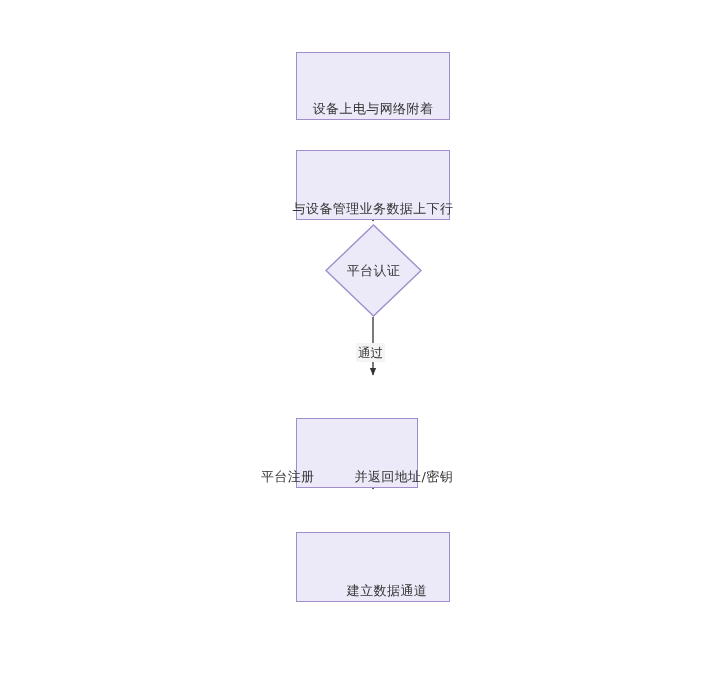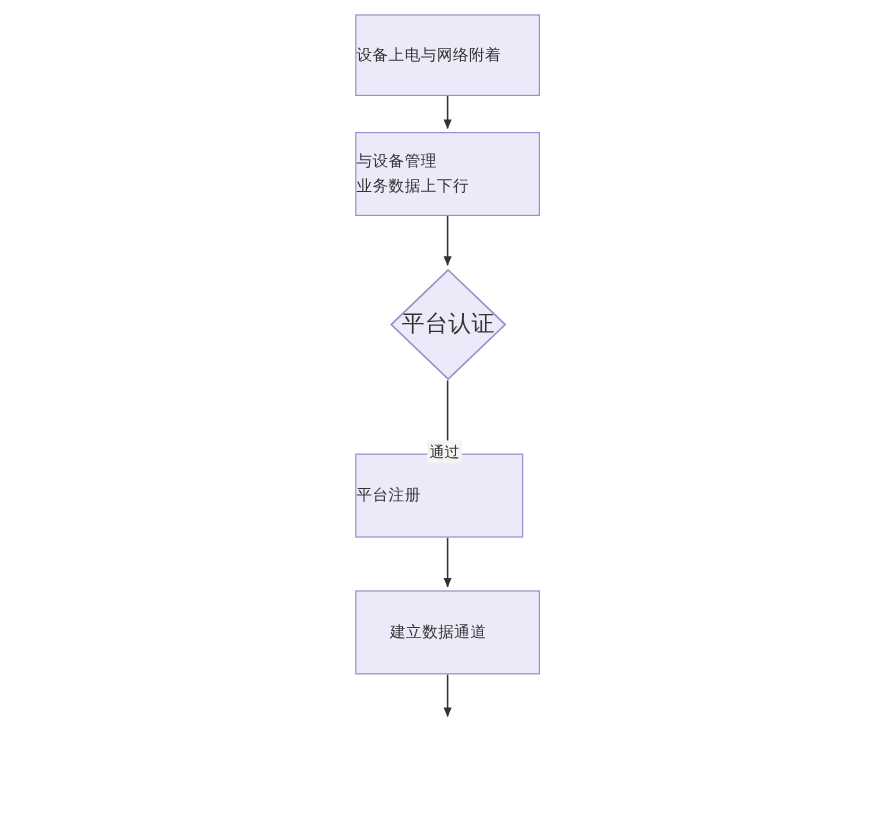--- a/index.html
+++ b/index.html
@@ -24,50 +24,50 @@
     left: 0;
     width: 726px;
     height: 700px;
   }
   .node {
     position: absolute;
     box-sizing: border-box;
     background: #ece9f9;
     border: 1.4px solid #9f8ecb;
     display: flex;
-    flex-direction: column;
-    align-items: flex-start;
+    align-items: flex-end;
     justify-content: center;
     color: #333333;
     font-size: 13px;
     line-height: 21px;
     letter-spacing: 0.4px;
     white-space: nowrap;
     z-index: 3;
+    margin-top: 40px;
   }
   .node .ln {
     display: block;
   }
   .diamond-wrap {
     position: absolute;
     z-index: 3;
     display: flex;
     align-items: center;
     justify-content: center;
   }
   .diamond-shape {
     position: absolute;
     top: 0; left: 0;
     width: 100%;
     height: 100%;
   }
   .diamond-label {
     position: relative;
     color: #333333;
-    font-size: 19px;
+    font-size: 13px;
     line-height: 21px;
     letter-spacing: 0.4px;
     white-space: nowrap;
     z-index: 2;
   }
   .edge-label {
     position: absolute;
     z-index: 4;
     background: #f4f4f4;
     color: #333333;
@@ -109,24 +109,25 @@
     <span class="ln">业务数据上下行</span>
   </div>
 
   <div class="diamond-wrap" style="left:325px; top:224px; width:97px; height:93px;">
     <svg class="diamond-shape" viewBox="0 0 97 93" preserveAspectRatio="none" xmlns="http://www.w3.org/2000/svg">
       <polygon points="48.5,1 96,46.5 48.5,92 1,46.5" fill="#ece9f9" stroke="#9f8ecb" stroke-width="1.4"></polygon>
     </svg>
     <span class="diamond-label">平台认证</span>
   </div>
 
-  <div class="edge-label" style="left:356px; top:343px;margin-top:24px;">通过</div>
+  <div class="edge-label" style="left:356px; top:343px;">通过</div>
 
-  <div class="node" style="left:296px; top:378px; width:140px; height:70px;gap:40px;">
+  <div class="node" style="left:296px; top:378px; width:122px; height:70px;gap:40px;">
     <span class="ln">平台注册</span>
+    <span class="ln">并返回地址/密钥</span>
   </div>
 
   <div class="node" style="left:296px; top:492px; width:154px; height:70px;padding-left:28px;">
     <span class="ln">建立数据通道</span>
   </div>
 
 
 </div>
 
 </body></html>

